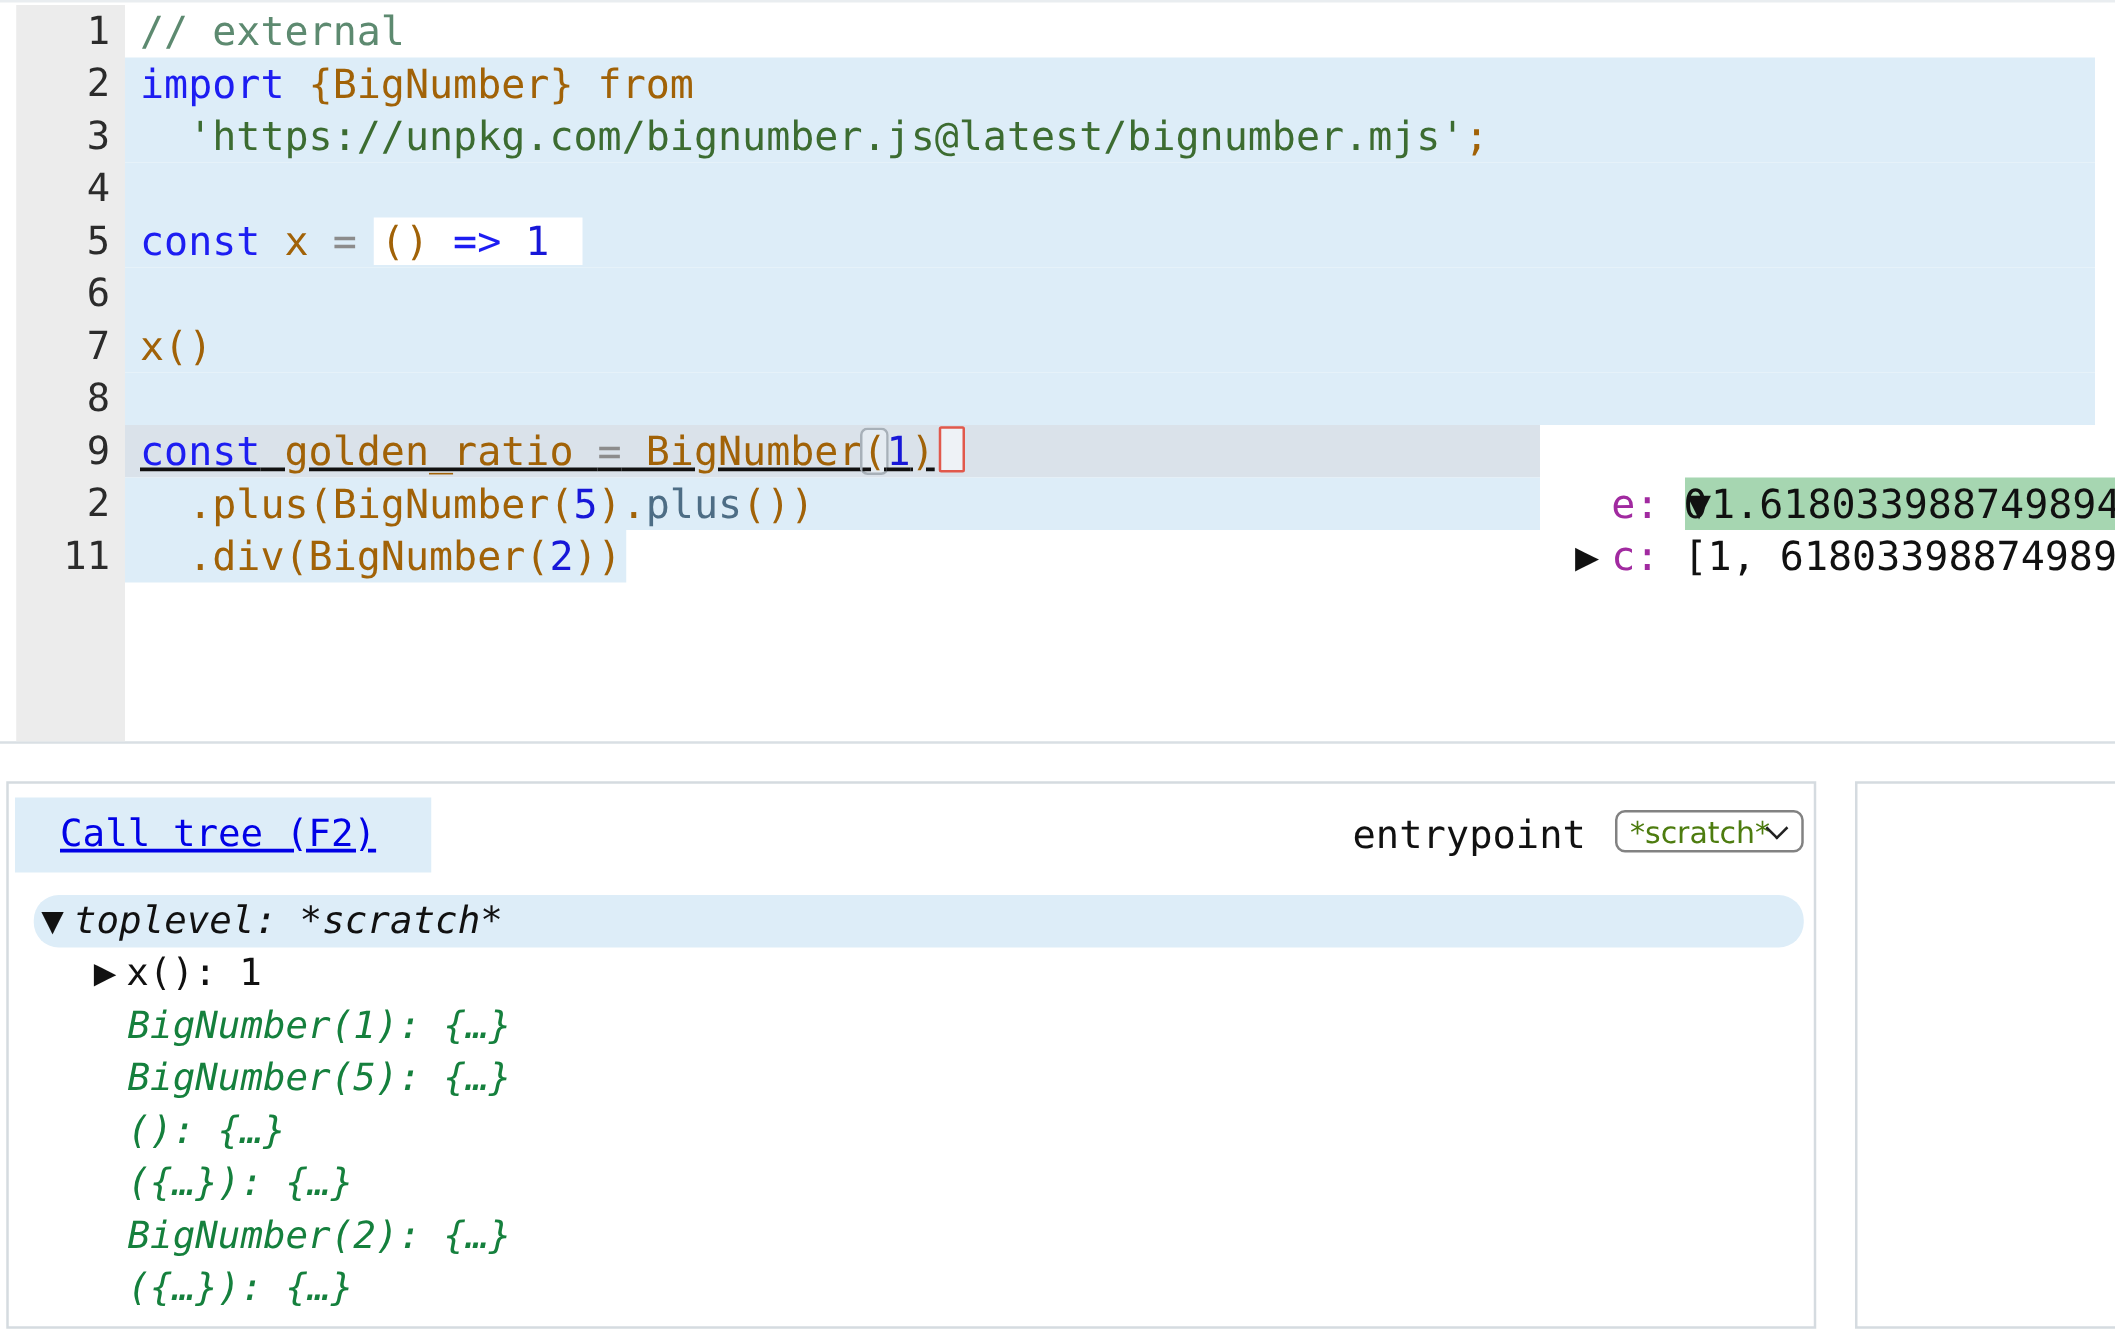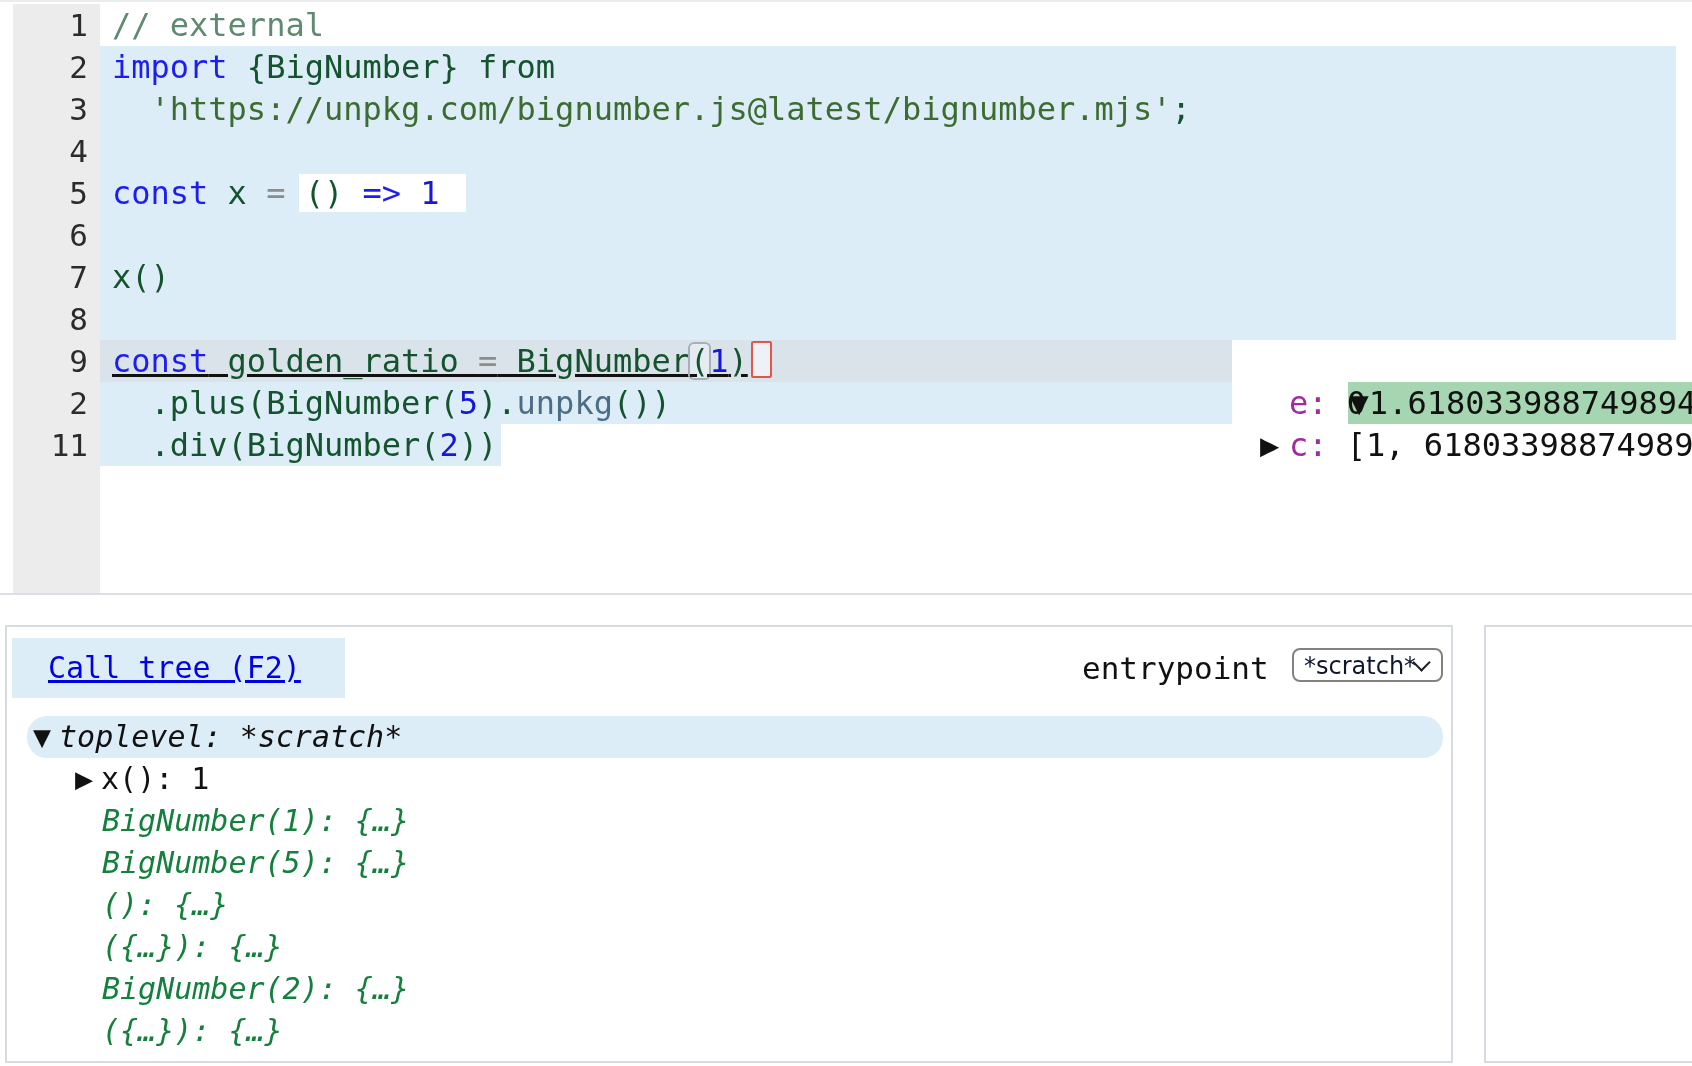--- a/index.html
+++ b/index.html
@@ -23,21 +23,21 @@
   #code-lines{position:absolute;left:100px;top:2px;width:1592px;}
   .cl{
     position:relative;height:42px;line-height:42px;font-size:32px;color:#111;
     white-space:pre;padding-left:12px;box-sizing:border-box;
   }
   .hl-none{background:transparent;width:max-content;min-width:200px;}
   .hl-full{background:#ddedf8;width:1576px;}
   .hl-gray-part{background:#dae2ea;width:1133px;text-decoration:underline;}
   .hl-blue-part{background:#ddedf8;width:1133px;}
   .hl-fit{background:#ddedf8;width:max-content;padding-right:4px;}
-  .tk-plain{color:#14532d;}
+  .tk-plain{color:#a16207;}
   .tk-kw{color:#1d1df2;}
   .tk-num{color:#1717d8;}
   .tk-op{color:#8c8c8c;}
   .tk-comment{color:#5d8a70;}
   .tk-string{color:#3c6c31;}
   .tk-prop{color:#4d6d85;}
   .g-unexec{background:#ffffff;padding:0 26px 0 6px;margin:0 -26px 0 -6px;}
   .g-bracket{
     box-shadow:inset 0 0 0 2px #a7b0b8;border-radius:6px;background:#e4ebf1;
     padding:0 2px;margin:0 -2px;
@@ -75,21 +75,21 @@
   #entrypoint-label{
     position:absolute;left:1075px;top:11px;height:60px;line-height:60px;
     font-size:31px;color:#111;
   }
   #entrypoint-select{
     position:absolute;left:1285px;top:21px;width:151px;height:34px;box-sizing:border-box;
     border:2px solid #828282;border-radius:8px;background:#fff;cursor:pointer;
   }
   #entrypoint-select .sel-text{
     position:absolute;left:10px;top:1px;font-family:"DejaVu Sans",sans-serif;
-    font-size:24px;line-height:30px;color:#0f172a;
+    font-size:24px;line-height:30px;color:#4d7c0f;
   }
   #entrypoint-select .chev{
     position:absolute;right:13px;top:6px;width:11px;height:11px;
     border-right:2.5px solid #222;border-bottom:2.5px solid #222;transform:rotate(45deg);
   }
   #ct-rows{position:absolute;left:0;top:89px;width:100%;}
   .ct-row{height:42px;line-height:42px;font-size:30px;white-space:pre;cursor:pointer;border-radius:20px;}
   .ct-row .tri{font-style:normal;color:#111;margin-right:8px;}
   .row-top{margin-left:20px;width:1416px;background:#ddedf8;padding-left:6px;box-sizing:border-box;color:#111;}
   .row-top .txt{font-style:italic;}
@@ -118,21 +118,21 @@
   <div id="code-lines">
       <div class="cl hl-none"><span class="tk-comment">// external</span></div>
       <div class="cl hl-full"><span class="tk-kw">import</span><span class="tk-plain"> {BigNumber} from</span></div>
       <div class="cl hl-full"><span class="tk-plain">  </span><span class="tk-string">'https://unpkg.com/bignumber.js@latest/bignumber.mjs'</span><span class="tk-plain">;</span></div>
       <div class="cl hl-full"></div>
       <div class="cl hl-full"><span class="tk-kw">const</span><span class="tk-plain"> x </span><span class="tk-op">=</span><span class="tk-plain"> </span><span class="g-unexec"><span class="tk-plain">() </span><span class="tk-kw">=&gt;</span><span class="tk-plain"> </span><span class="tk-num">1</span></span></div>
       <div class="cl hl-full"></div>
       <div class="cl hl-full"><span class="tk-plain">x()</span></div>
       <div class="cl hl-full"></div>
       <div class="cl hl-gray-part"><span class="tk-kw">const</span><span class="tk-plain"> golden_ratio </span><span class="tk-op">=</span><span class="tk-plain"> BigNumber</span><span class="g-bracket"><span class="tk-plain">(</span></span><span class="tk-num">1</span><span class="tk-plain">)</span><span class="g-cursor"></span></div>
-      <div class="cl hl-blue-part"><span class="tk-plain">  .plus(BigNumber(</span><span class="tk-num">5</span><span class="tk-plain">).</span><span class="tk-prop">unpkg</span><span class="tk-plain">())</span></div>
+      <div class="cl hl-blue-part"><span class="tk-plain">  .plus(BigNumber(</span><span class="tk-num">5</span><span class="tk-plain">).</span><span class="tk-prop">plus</span><span class="tk-plain">())</span></div>
       <div class="cl hl-fit"><span class="tk-plain">  .div(BigNumber(</span><span class="tk-num">2</span><span class="tk-plain">))</span></div>
     </div>
 
   <div id="inspector">
     <div class="ins-val-row">
       <span class="ins-green">▼1.61803398874989484821</span>
     </div>
     <div id="ins-props">
         <div class="ins-prop"><span class="ins-key">e:</span><span class="ins-v"> 0</span></div>
         <div class="ins-prop"><span class="ins-tri">▶</span><span class="ins-key">c:</span><span class="ins-v"> [1, 61803398874989</span></div>

